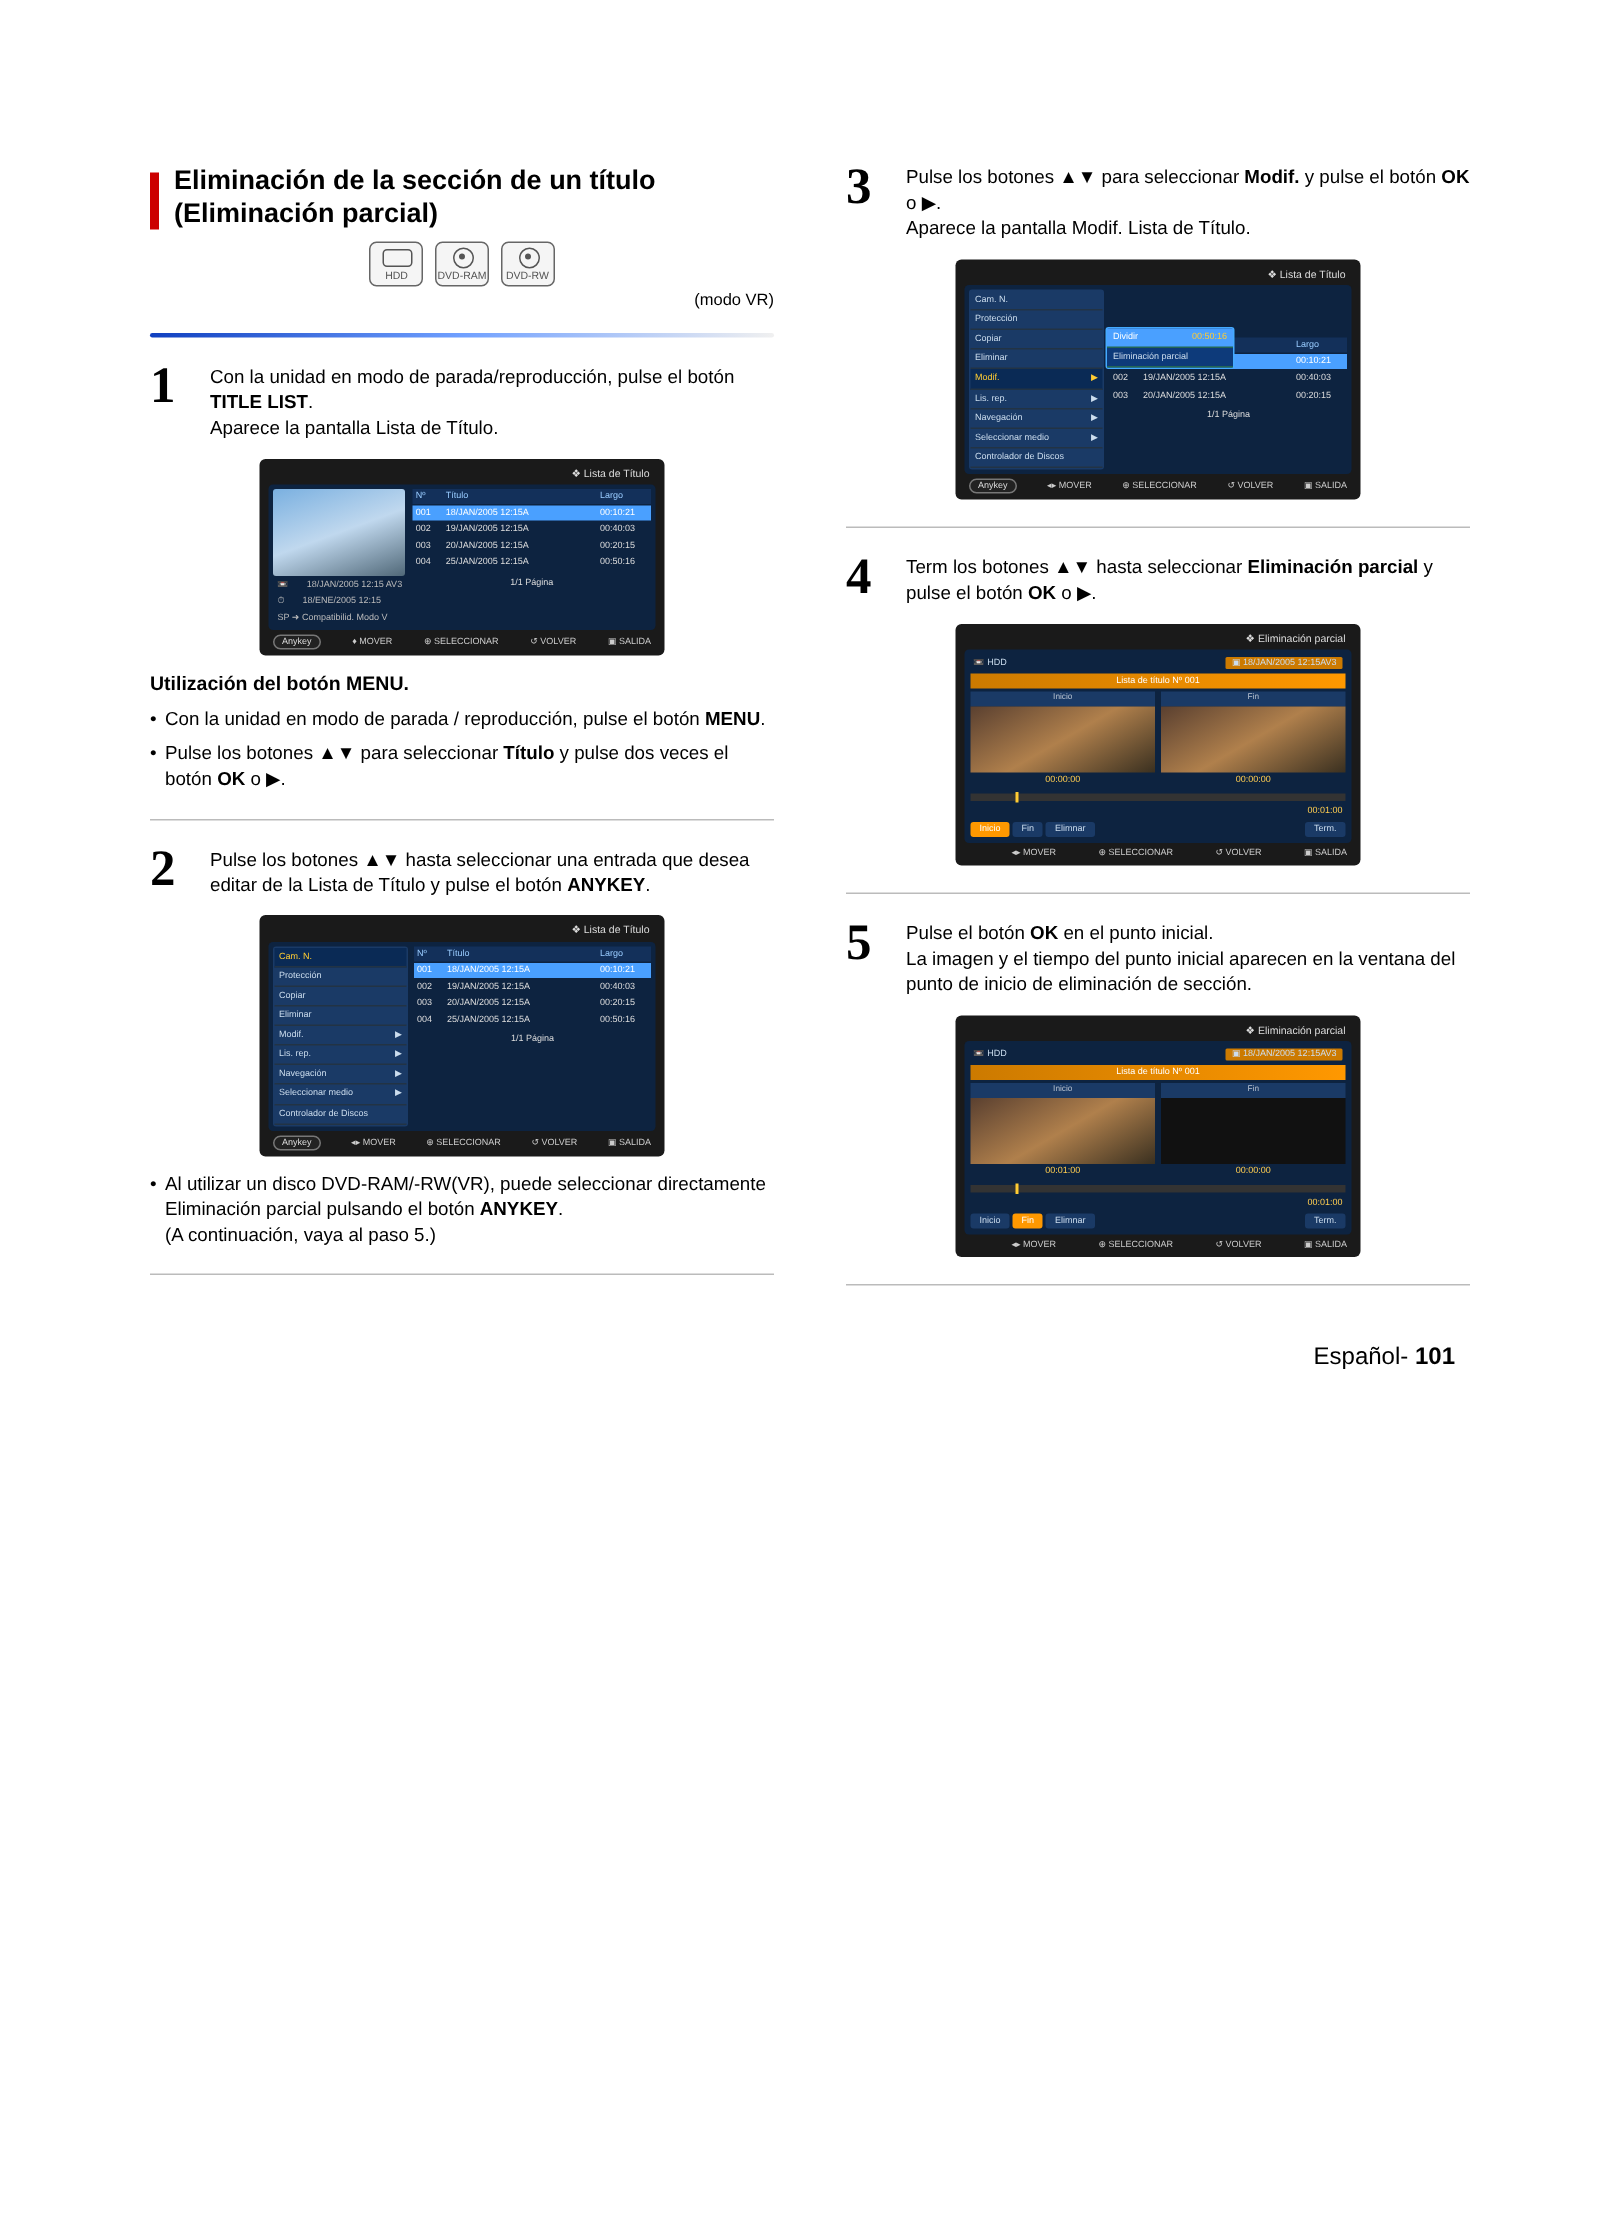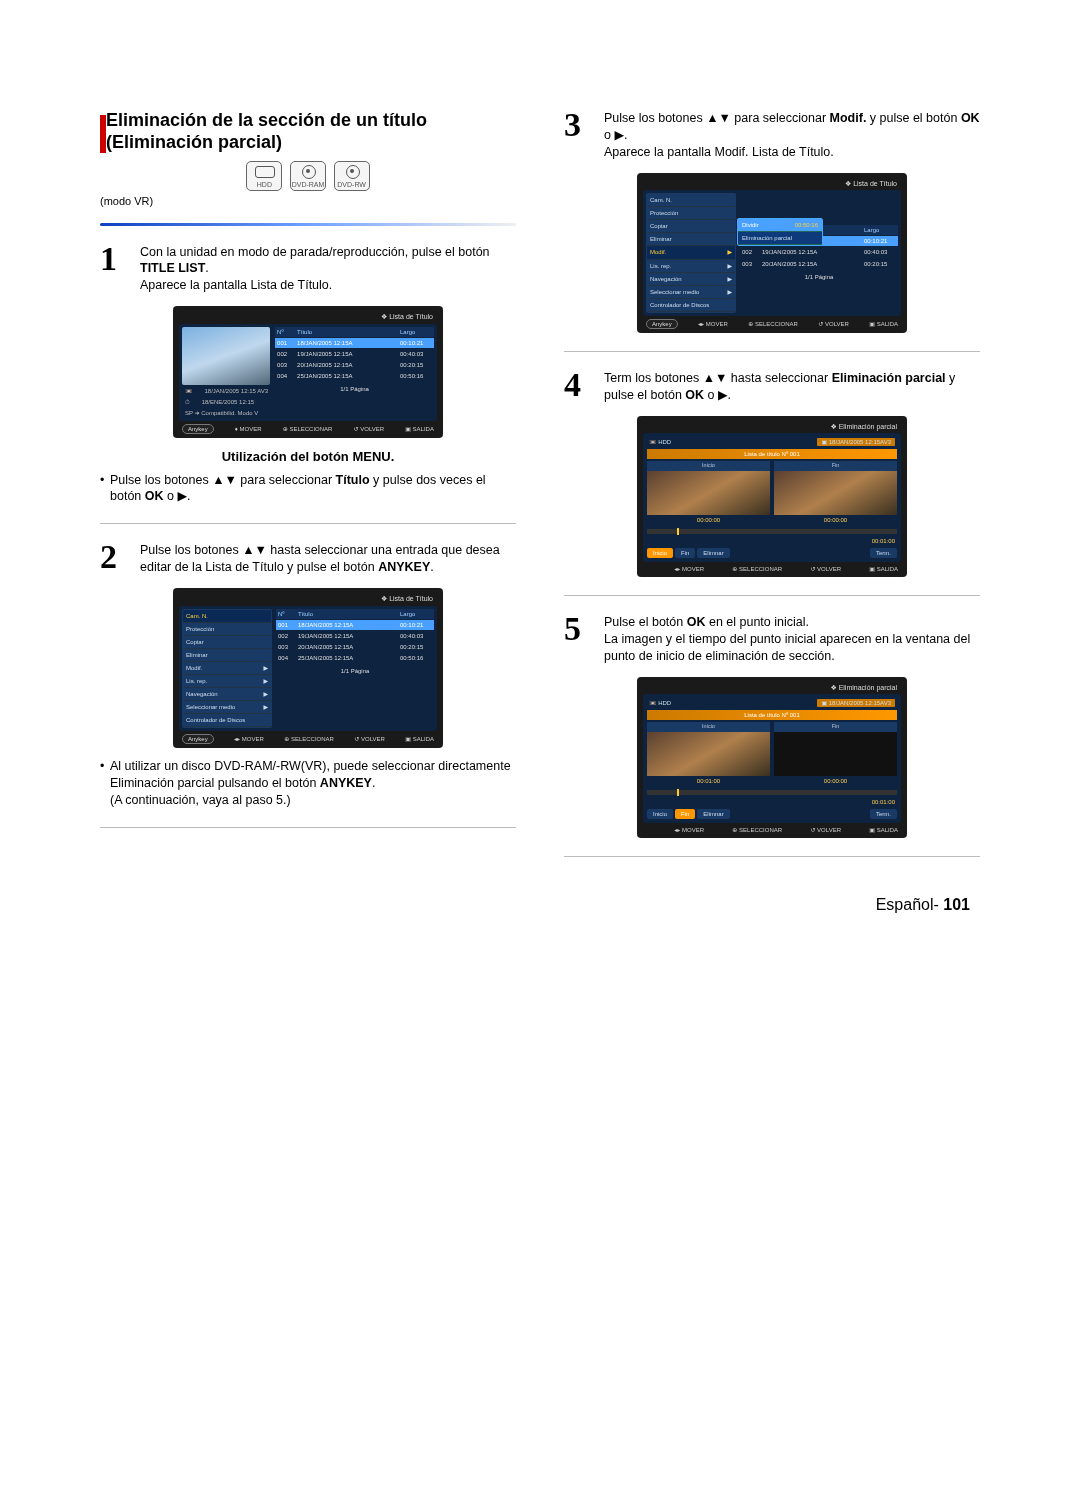--- a/index.html
+++ b/index.html
@@ -1,42 +1,42 @@
 <!DOCTYPE html>
 <html><head>
 <meta charset="utf-8">
 <style>
   * { box-sizing: border-box; margin: 0; padding: 0; }
   body { font-family: Arial, Helvetica, sans-serif; font-size: 13px; line-height: 1.35; color: #000; background:#fff; width:1080px; margin:0 auto; position:relative; padding: 110px 100px 80px 100px; }
   .cols { display:flex; gap:48px; }
   .col { flex:1 1 0; }
-  .sec-title-bar { display:flex; align-items:flex-end; margin-bottom:8px;}
+  .sec-title-bar { display:flex; align-items:flex-end; gap:10px; margin-bottom:8px;}
   .red-bar { width:6px; height:38px; background:#c00; flex-shrink:0; }
   .sec-title { font-size:18px; font-weight:bold; line-height:1.2;}
   .intro { margin:6px 0 10px 0; }
   .disc-icons { text-align:center; margin:8px 0 2px 0;}
   .dicon { display:inline-block; width:36px; height:30px; border:1px solid #666; border-radius:5px; margin:0 2px; font-size:7px; text-align:center; padding-top:18px; position:relative; background:#f5f5f5; color:#555;}
   .dicon.hdd::before{content:""; position:absolute; left:8px; top:4px; width:18px; height:10px; border:1.5px solid #555; border-radius:3px;}
   .dicon.disc::before{content:""; position:absolute; left:11px; top:3px; width:12px; height:12px; border:1.5px solid #555; border-radius:50%;}
   .dicon.disc::after{content:""; position:absolute; left:15px; top:7px; width:4px; height:4px; background:#555; border-radius:50%;}
-  .modesub { text-align:left; font-size:11px; margin-bottom:14px;}
+  .modesub { text-align:right; font-size:11px; margin-bottom:14px;}
   .press-icon { display:inline-block; width:28px; height:28px; border:1px solid #888; border-radius:7px; background:#eee; vertical-align:middle; margin-right:8px; position:relative;}
   .press-icon::before{content:""; position:absolute; left:8px; top:4px; width:12px; height:16px; border:1.5px solid #666; border-radius:4px 4px 6px 6px;}
   .sub-title-row { display:flex; align-items:center; margin-bottom:4px;}
   .sub-title { font-size:17px; font-weight:bold; }
   hr.grad { border:none; height:3px; background:linear-gradient(90deg,#1040c0,#70a0ff,#f0f0f0); margin:6px 0 18px 0; border-radius:2px;}
   hr.sep { border:none; border-top:1px solid #bbb; margin:18px 0;}
   .step { display:flex; gap:10px; margin-bottom:12px; }
   .step-num { font-size:34px; font-weight:bold; line-height:0.9; width:30px; flex-shrink:0; font-family:"Times New Roman",serif; }
   .step-body { flex:1; font-size:12.5px; }
   .step-body b { font-weight:bold; }
   .bullet-list { margin:6px 0 6px 0;}
   .bullet-list li { list-style:none; padding-left:10px; position:relative; margin-bottom:6px; font-size:12.5px;}
   .bullet-list li::before{content:"•"; position:absolute; left:0; top:0;}
-  .menu-heading { font-weight:bold; font-size:13px; margin:10px 0 4px 0;text-align:center;}
+  .menu-heading { font-weight:bold; font-size:13px; margin:10px 0 4px 0;}
   
   
   .shot { width:270px; margin:8px auto 10px auto; background:#1a1a1a; border-radius:4px; padding:6px 6px 4px 6px; color:#fff; font-size:7px; }
   .shot-head { text-align:right; font-size:7px; padding:0 4px 2px 4px; color:#ddd;}
   .shot-head::before{content:"❖ ";}
   .shot-body { display:flex; gap:4px; background:#0d2340; border-radius:3px; padding:3px; }
   .thumb { width:88px; height:58px; background:linear-gradient(160deg,#7ab0e0 0%,#c0d8ee 50%,#506878 100%); border-radius:2px; position:relative;}
   .tbl { flex:1; }
   .trow { display:flex; gap:2px; margin-bottom:1px; font-size:6px; color:#ddd;}
   .trow.hd { color:#9cf; background:#13305a;}
@@ -157,20 +157,21 @@
         <span class="anykey">Anykey</span>
         <span>♦ <span>MOVER</span></span>
         <span>⊕ <span>SELECCIONAR</span></span>
         <span>↺ <span>VOLVER</span></span>
         <span>▣ <span>SALIDA</span></span>
       </div>
     </div>
 
     <div class="menu-heading">Utilización del botón MENU.</div>
     <ul class="bullet-list">
+      <li><span>Con la unidad en modo de parada / reproducción, pulse el botón </span><b>MENU</b><span>.</span></li>
       <li><span>Pulse los botones ▲▼ para seleccionar </span><b>Título</b><span> y pulse dos veces el botón </span><b>OK</b><span> o ▶.</span></li>
     </ul>
 
     <hr class="sep">
 
     <div class="step">
       <div class="step-num">2</div>
       <div class="step-body">
         <span>Pulse los botones ▲▼ hasta seleccionar una entrada que desea editar de la Lista de Título y pulse el botón </span><b>ANYKEY</b><span>.</span>
       </div>

